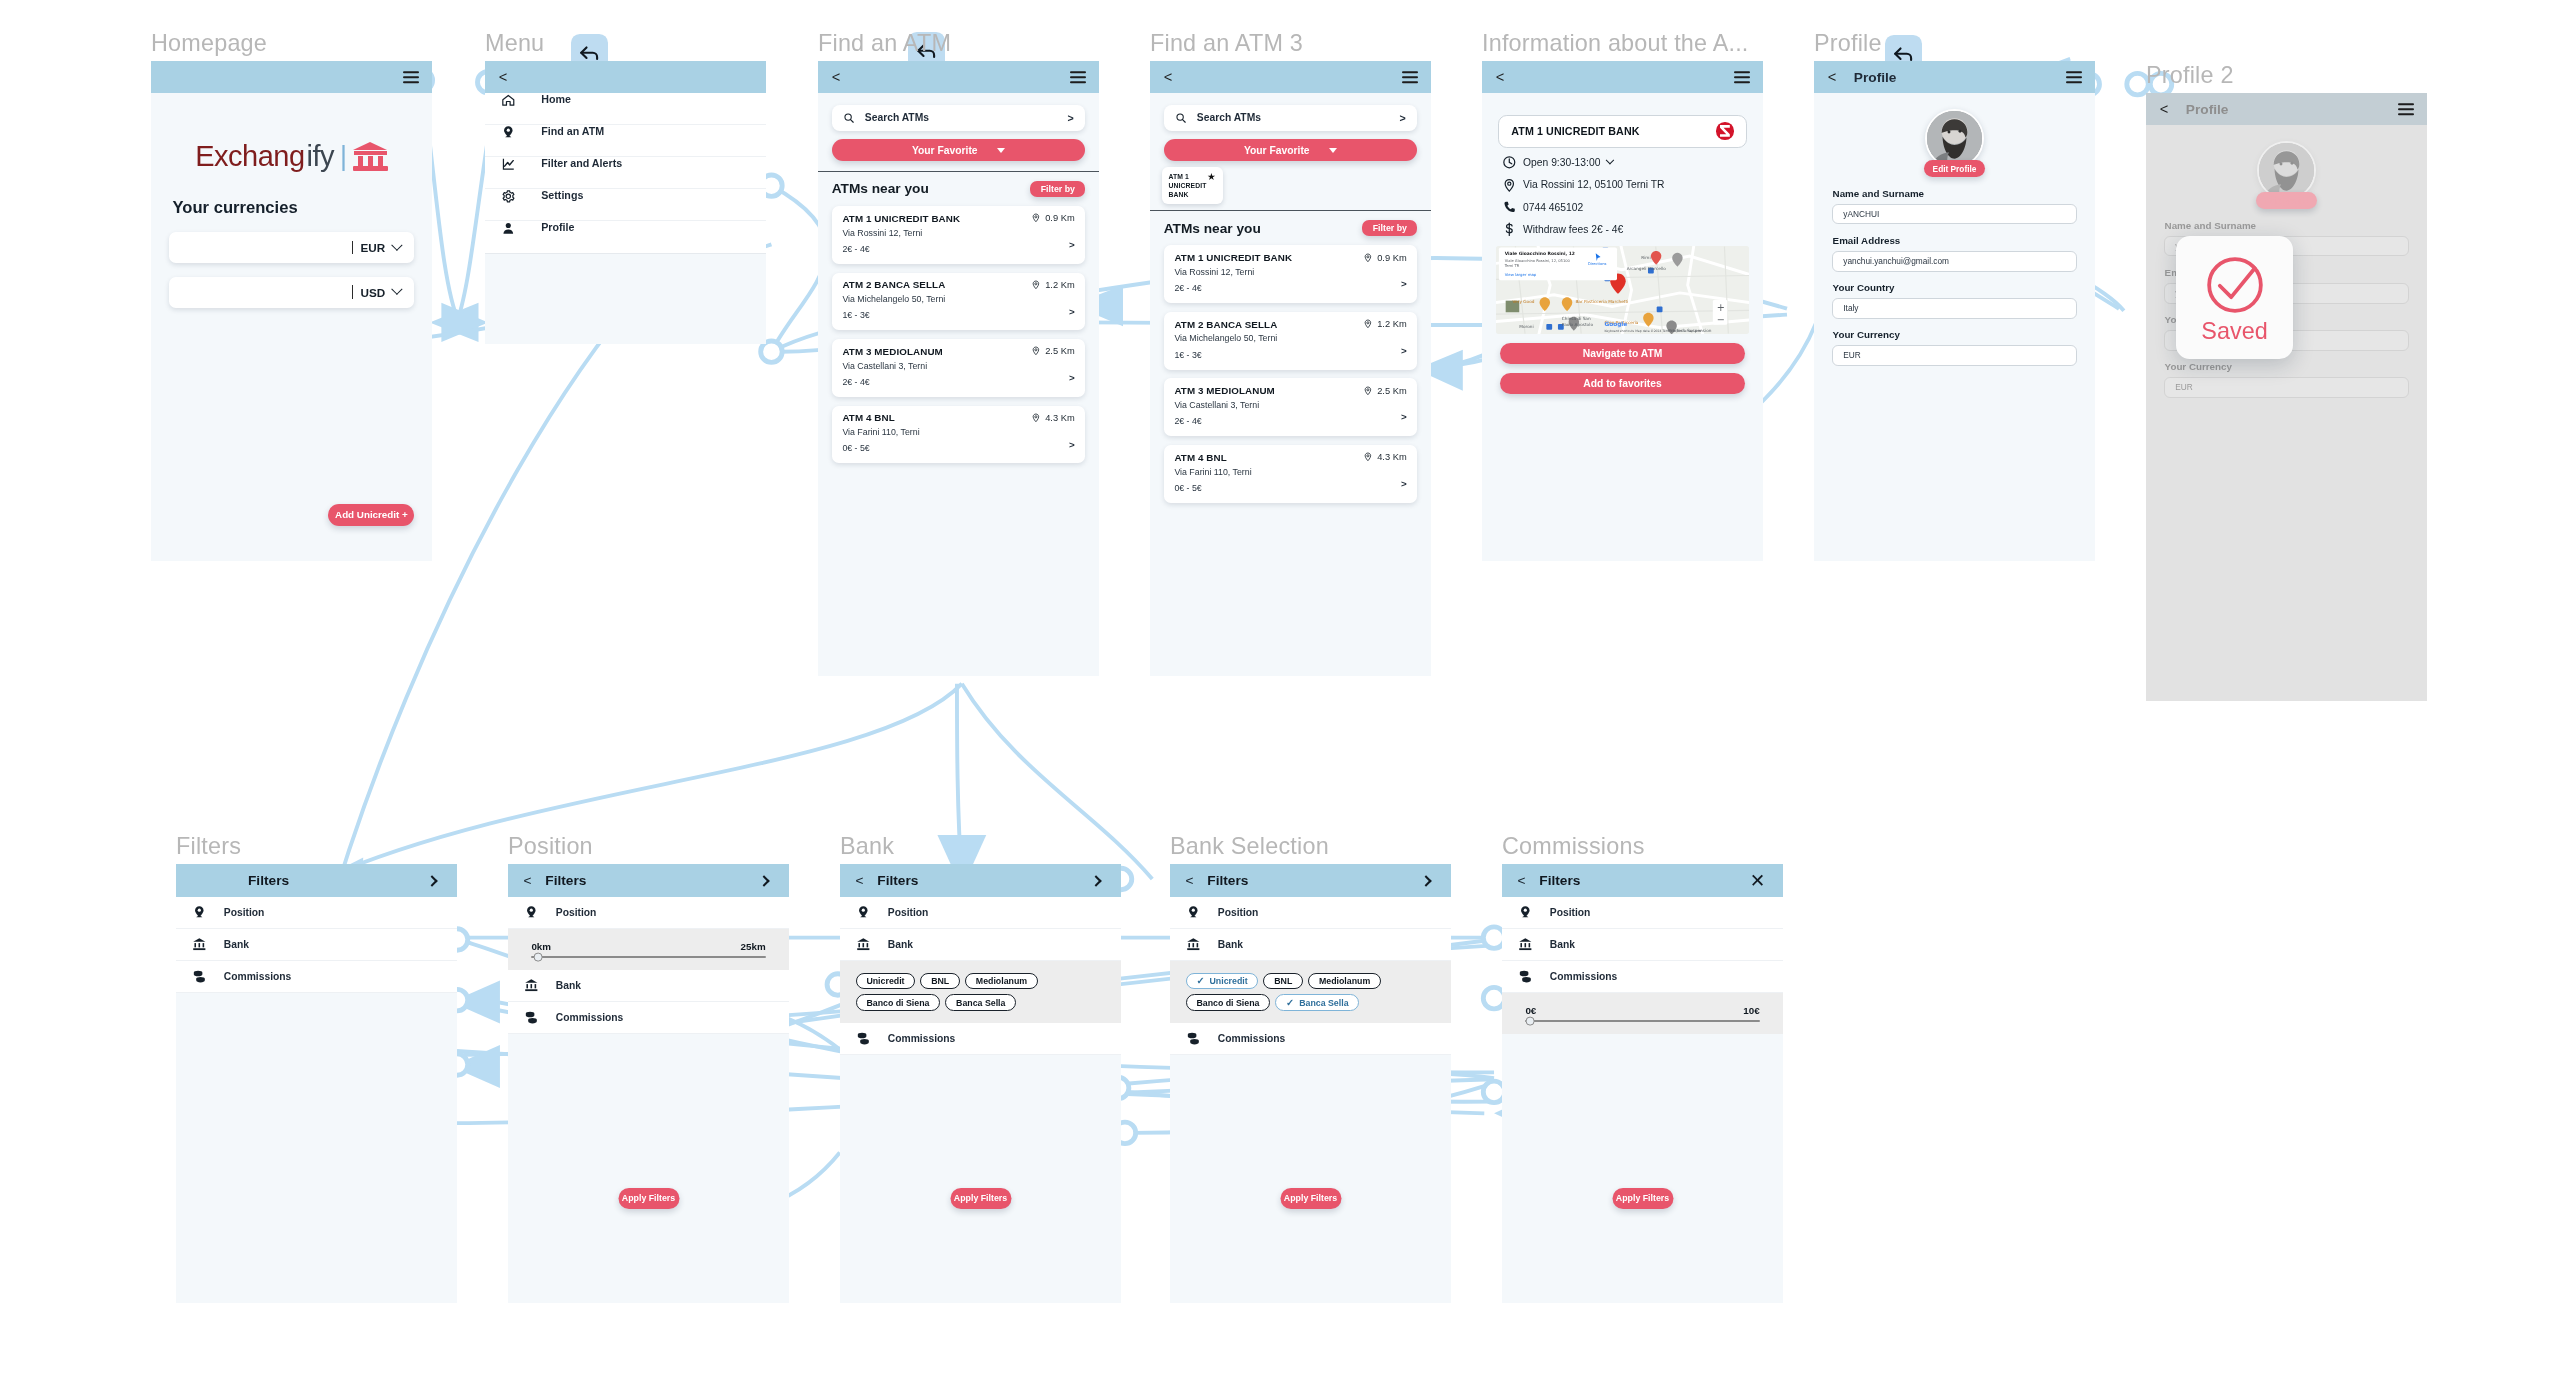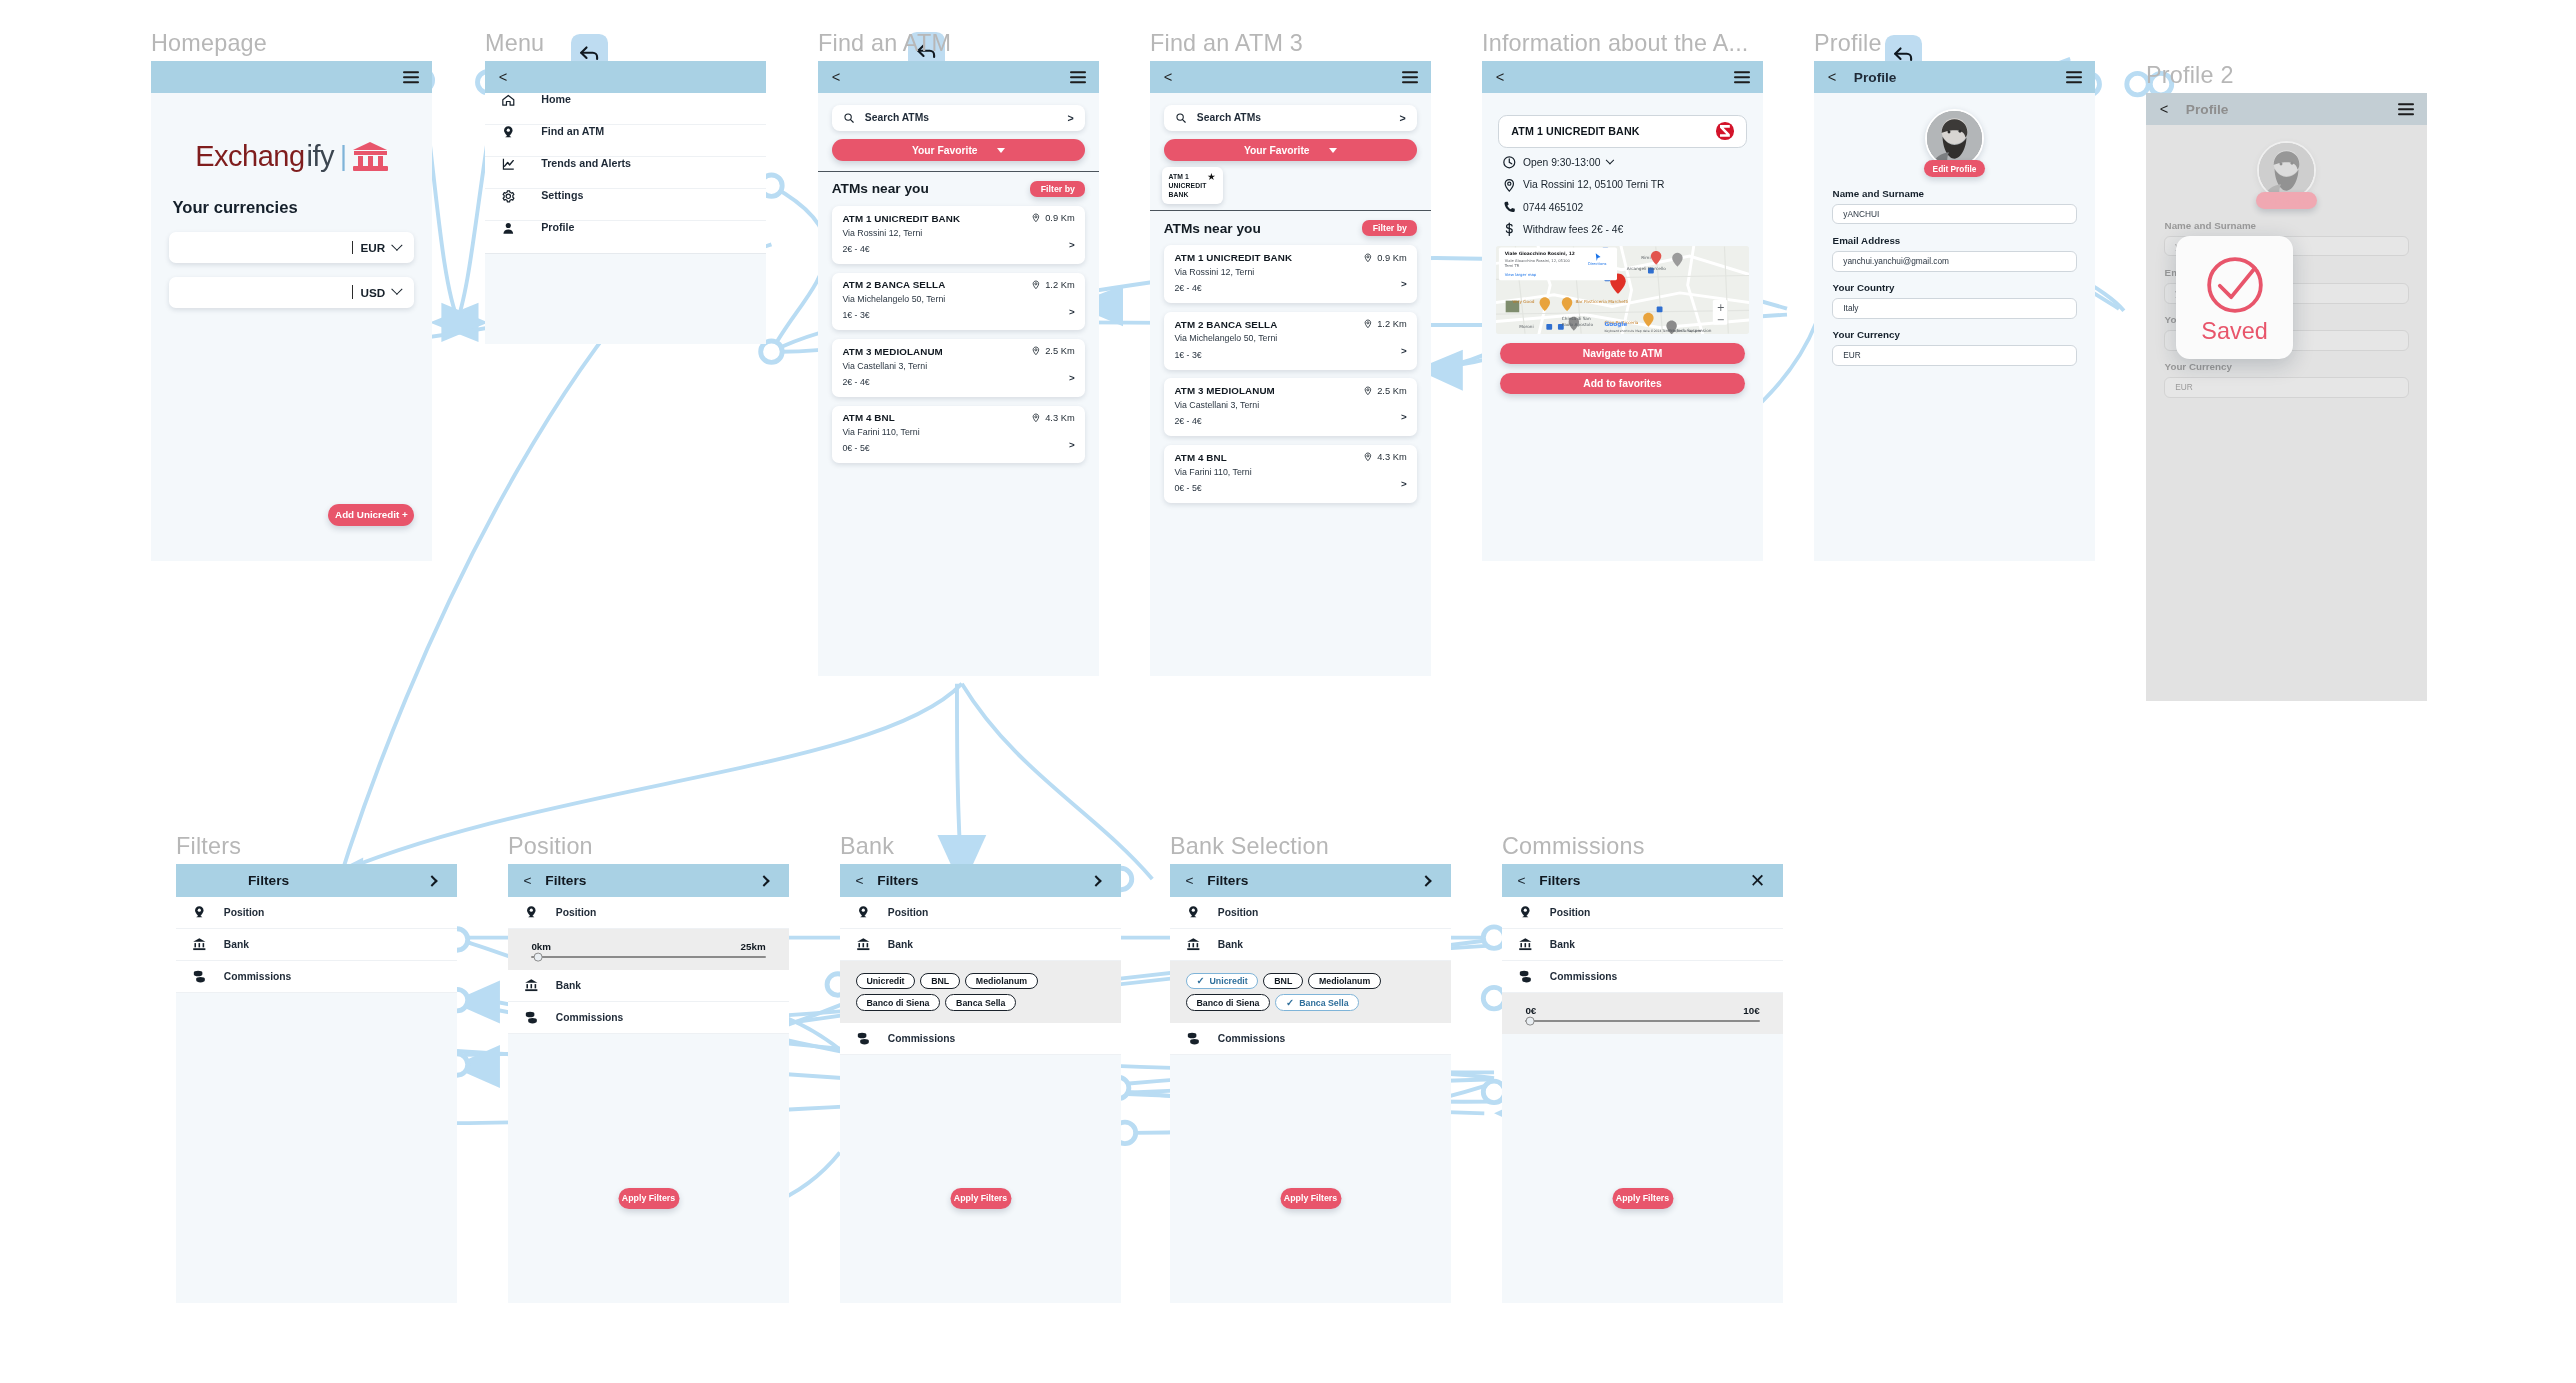--- a/index.html
+++ b/index.html
@@ -282,21 +282,21 @@
               <circle cx="12" cy="8.5" r="2.6" fill="#fff"></circle>
               <path d="M7 20 c1.6-2.6 8.4-2.6 10 0z" fill="#16202a"></path>
             </svg>
           <span class="menu-label">Find an ATM</span>
         </div>
         <div class="menu-item">
           <svg class="ic" viewBox="0 0 24 24">
               <path d="M4 3 V20 H21" fill="none" stroke="#16202a" stroke-width="2"></path>
               <path d="M6 15 L11 9 L14 13 L20 6" fill="none" stroke="#16202a" stroke-width="2.4" stroke-linecap="round" stroke-linejoin="round"></path>
             </svg>
-          <span class="menu-label">Trends and Alerts</span>
+          <span class="menu-label">Filter and Alerts</span>
         </div>
         <div class="menu-item">
           <svg class="ic" viewBox="0 0 24 24">
               <path d="M12 8.4a3.6 3.6 0 1 0 0 7.2 3.6 3.6 0 0 0 0-7.2z" fill="none" stroke="#16202a" stroke-width="2"></path>
               <path d="M19.4 13.5a7.6 7.6 0 0 0 0-3l1.8-1.4-1.9-3.2-2.1.9a7.6 7.6 0 0 0-2.6-1.5L14.2 3h-3.7l-.4 2.3a7.6 7.6 0 0 0-2.6 1.5l-2.1-.9L3.5 9.1 5.3 10.5a7.6 7.6 0 0 0 0 3L3.5 15l1.9 3.2 2.1-.9a7.6 7.6 0 0 0 2.6 1.5l.4 2.3h3.7l.4-2.3a7.6 7.6 0 0 0 2.6-1.5l2.1.9 1.9-3.2z" fill="none" stroke="#16202a" stroke-width="2" stroke-linejoin="round"></path>
             </svg>
           <span class="menu-label">Settings</span>
         </div>
         <div class="menu-item">
           <svg class="ic" viewBox="0 0 24 24">

